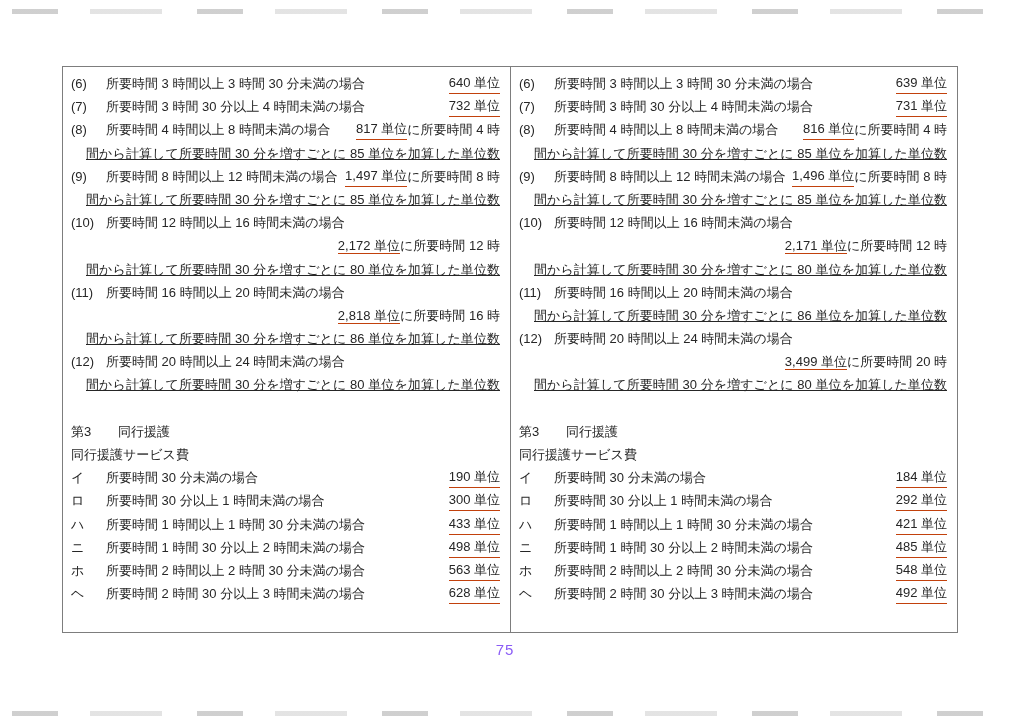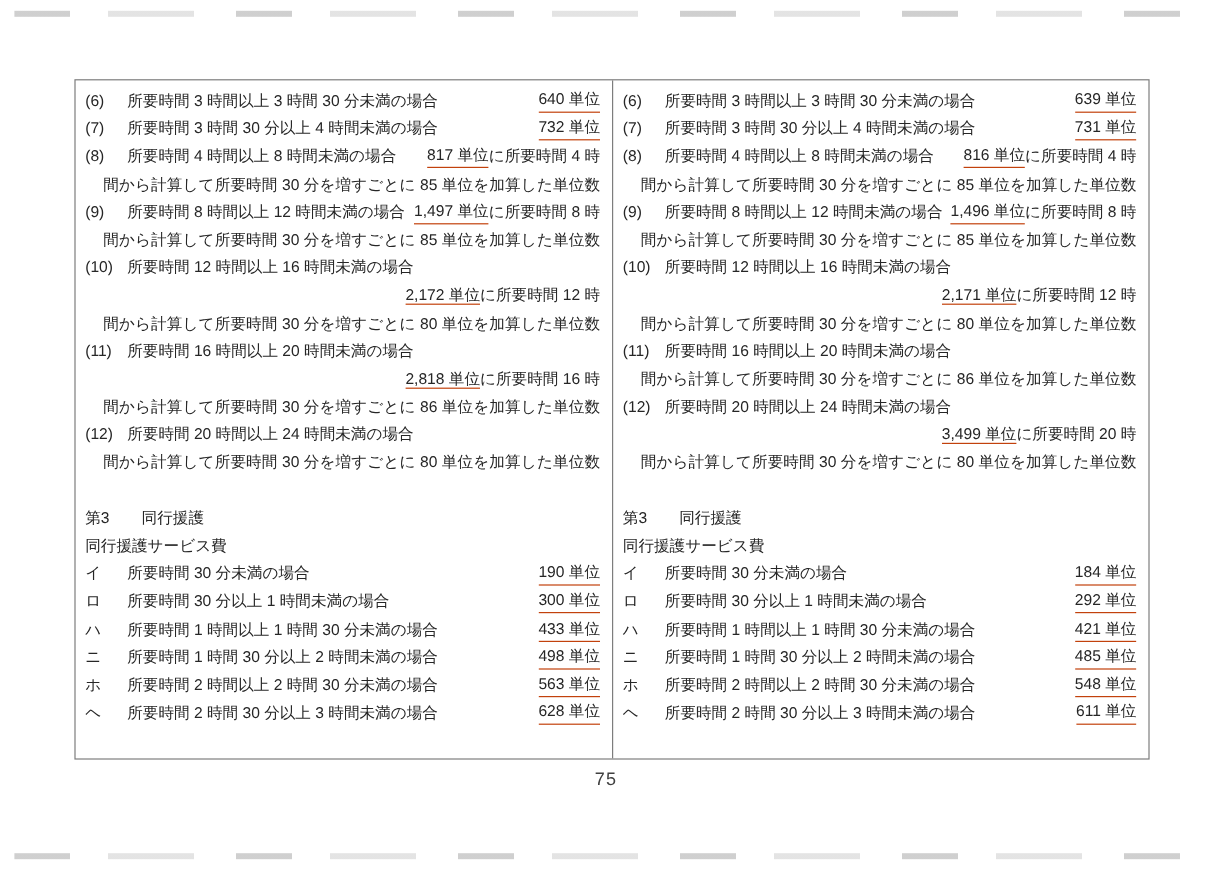--- a/index.html
+++ b/index.html
@@ -58,31 +58,32 @@
     border-bottom: 1px solid #c2410c;
     line-height: 20px;
     align-self: flex-start;
     margin-top: 1px;
   }
   .line.cont {
     padding-left: 15px;
     text-align: justify;
     text-align-last: justify;
     white-space: normal;
+    text-decoration: underline;
   }
   .line.value-only { text-align: right; white-space: normal; }
   .line.value-only .uval { display: inline; line-height: inherit; }
   .page-number {
     position: absolute;
     top: 641px;
     left: 0;
     width: 1010px;
     text-align: center;
     font-size: 15px;
-    color: #404040;
+    color: #8b5cf6;
     letter-spacing: 1px;
   }
 </style>
 </head>
 <body>
 
 <div class="page">
   <div class="scan-noise top"></div>
 
   <div class="fee-table">
@@ -127,20 +128,20 @@
         <div class="line value-only"><span class="uval">3,499 単位</span><span>に所要時間 20 時</span></div>
         <div class="line cont">間から計算して所要時間 30 分を増すごとに 80 単位を加算した単位数</div>
         <div class="line"></div>
         <div class="line flex"><span class="lbl heading-lbl">第3</span><span class="txt">同行援護</span></div>
         <div class="line">同行援護サービス費</div>
         <div class="line flex"><span class="lbl">イ</span><span class="txt">所要時間 30 分未満の場合</span><span class="spacer"></span><span class="uval">184 単位</span></div>
         <div class="line flex"><span class="lbl">ロ</span><span class="txt">所要時間 30 分以上 1 時間未満の場合</span><span class="spacer"></span><span class="uval">292 単位</span></div>
         <div class="line flex"><span class="lbl">ハ</span><span class="txt">所要時間 1 時間以上 1 時間 30 分未満の場合</span><span class="spacer"></span><span class="uval">421 単位</span></div>
         <div class="line flex"><span class="lbl">ニ</span><span class="txt">所要時間 1 時間 30 分以上 2 時間未満の場合</span><span class="spacer"></span><span class="uval">485 単位</span></div>
         <div class="line flex"><span class="lbl">ホ</span><span class="txt">所要時間 2 時間以上 2 時間 30 分未満の場合</span><span class="spacer"></span><span class="uval">548 単位</span></div>
-        <div class="line flex"><span class="lbl">ヘ</span><span class="txt">所要時間 2 時間 30 分以上 3 時間未満の場合</span><span class="spacer"></span><span class="uval">611 単位</span></div>
+        <div class="line flex"><span class="lbl">ヘ</span><span class="txt">所要時間 2 時間 30 分以上 3 時間未満の場合</span><span class="spacer"></span><span class="uval">492 単位</span></div>
       </div>
   </div>
 
   <div class="page-number">75</div>
 
   <div class="scan-noise bottom"></div>
 </div>
 
 </body></html>

